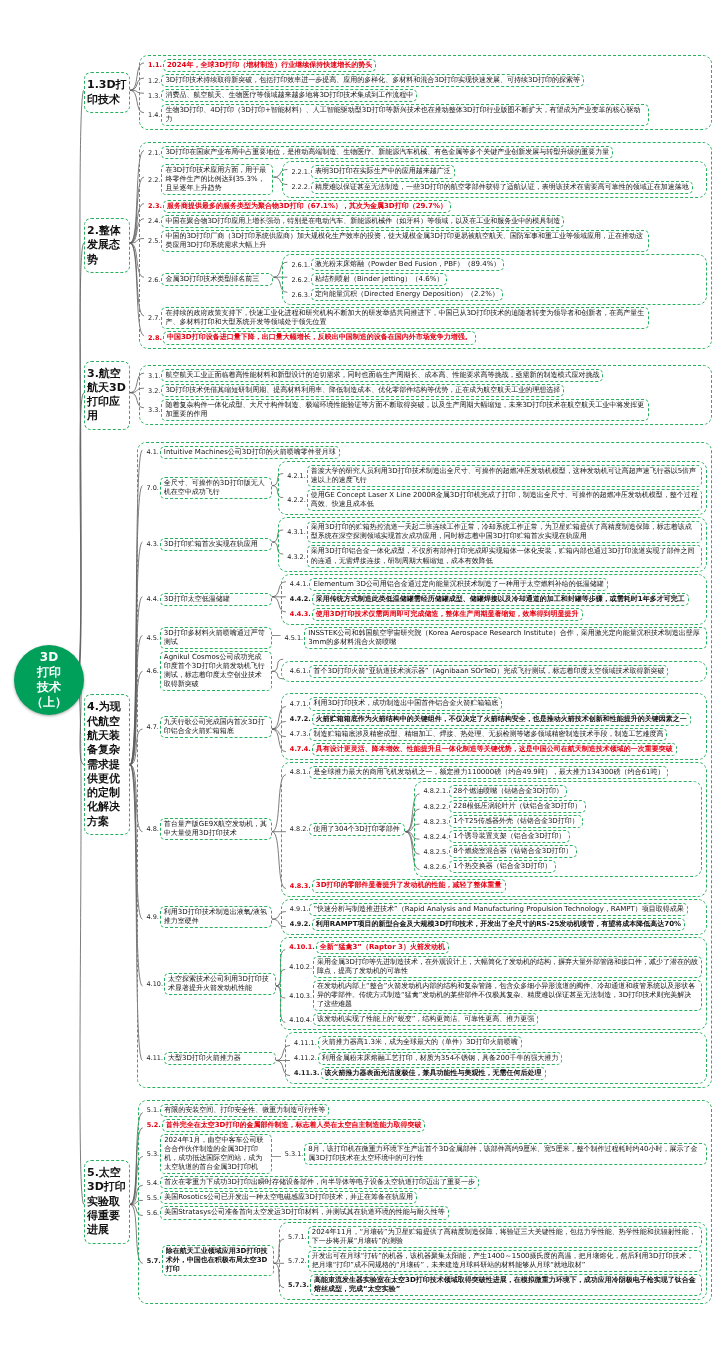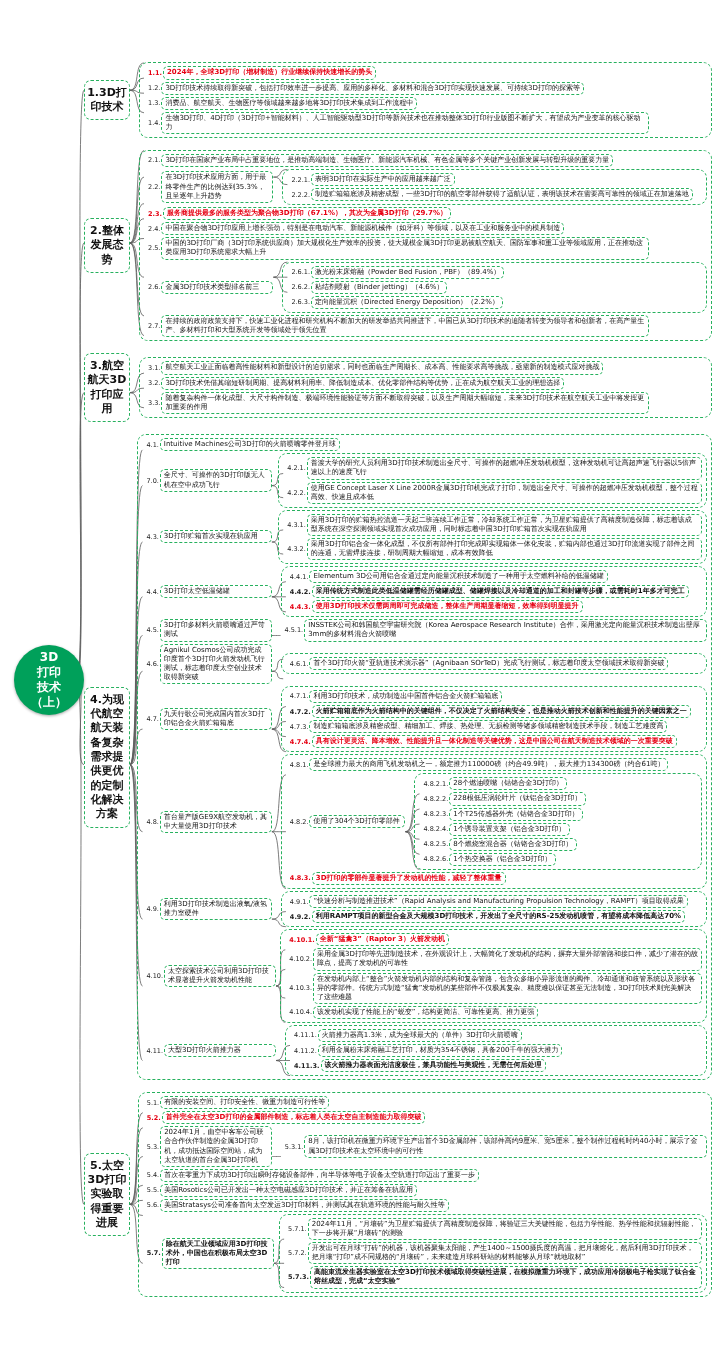--- a/index.html
+++ b/index.html
@@ -10,21 +10,21 @@
   #rootcol{flex:0 0 84px;display:flex;justify-content:flex-end;z-index:1}
   #root{width:70px;height:70px;border-radius:50%;background:#00a05a;color:#fff;font-weight:bold;
         font-size:12px;line-height:1.25;display:flex;align-items:center;justify-content:center;
         text-align:center;white-space:pre-line;box-shadow:0 1px 3px rgba(0,0,0,.35)}
   #branches{flex:1 1 auto;min-width:0;display:flex;flex-direction:column;gap:12px;padding:6px 8px 6px 0;z-index:1}
   .node{display:flex;align-items:center}
   .self{display:flex;align-items:center;flex:0 1 auto;min-width:0}
   .num{font-size:6.5px;color:#222;margin:0 1px 0 4px;white-space:nowrap;flex:none}
   .nbox{border:1px dashed #27b15e;border-radius:5px;background:#fff;padding:1px 3px;
         font-size:7px;line-height:1.3;color:#111;overflow-wrap:anywhere;white-space:pre-line}
-  .blabel{width:46px;font-size:11px;font-weight:bold;text-align:center;padding:5px 2px;
+  .blabel{width:46px;font-size:11px;font-weight:bold;text-align:left;padding:5px 2px;
           border-radius:7px;word-break:break-all;flex:none}
   .kids{display:flex;flex-direction:column;gap:2px;margin-left:9px;min-width:0;flex:1 1 auto}
   .kids.grp{border:1px dashed #27b15e;border-radius:9px;padding:3px 4px}
   .red{color:#e60012}
   .bold{font-weight:bold}
   .nbox.parent{flex:none}
   .node.d1>.self>.nbox.parent{width:112px}
   .node.d2>.self>.nbox.parent{width:96px}
   .node.d1>.self>.nbox.leaf{max-width:488px}
   .node.d2>.self>.nbox.leaf{max-width:404px}
@@ -174,21 +174,21 @@
             <div class="kids grp">
               <div class="node d2">
                 <div class="self">
                   <span class="num ">2.2.1.</span>
                   <div class="nbox  leaf">表明3D打印在实际生产中的应用越来越广泛</div>
                 </div>
               </div>
               <div class="node d2">
                 <div class="self">
                   <span class="num ">2.2.2.</span>
-                  <div class="nbox  leaf">制造贮箱箱底涉及精密成型，一些3D打印的航空零部件获得了适航认证，表明该技术在需要高可靠性的领域正在加速落地</div>
+                  <div class="nbox  leaf">精度难以保证甚至无法制造，一些3D打印的航空零部件获得了适航认证，表明该技术在需要高可靠性的领域正在加速落地</div>
                 </div>
               </div>
             </div>
           </div>
           <div class="node d1">
             <div class="self">
               <span class="num red bold">2.3.</span>
               <div class="nbox red bold leaf">服务商提供最多的服务类型为聚合物3D打印（67.1%），其次为金属3D打印（29.7%）</div>
             </div>
           </div>
@@ -227,20 +227,26 @@
                   <span class="num ">2.6.3.</span>
                   <div class="nbox  leaf">定向能量沉积（Directed Energy Deposition）（2.2%）</div>
                 </div>
               </div>
             </div>
           </div>
           <div class="node d1">
             <div class="self">
               <span class="num ">2.7.</span>
               <div class="nbox  leaf">在持续的政府政策支持下，快速工业化进程和研究机构不断加大的研发举措共同推进下，中国已从3D打印技术的追随者转变为领导者和创新者，在高产量生产、多材料打印和大型系统开发等领域处于领先位置</div>
+            </div>
+          </div>
+          <div class="node d1">
+            <div class="self">
+              <span class="num red bold">2.8.</span>
+              <div class="nbox red bold leaf">中国3D打印设备进口量下降，出口量大幅增长，反映出中国制造的设备在国内外市场竞争力增强。</div>
             </div>
           </div>
         </div>
       </div>
       <div class="node d0">
         <div class="self">
           <div class="nbox  blabel">3.航空航天3D打印应用</div>
         </div>
         <div class="kids grp">
           <div class="node d1">

